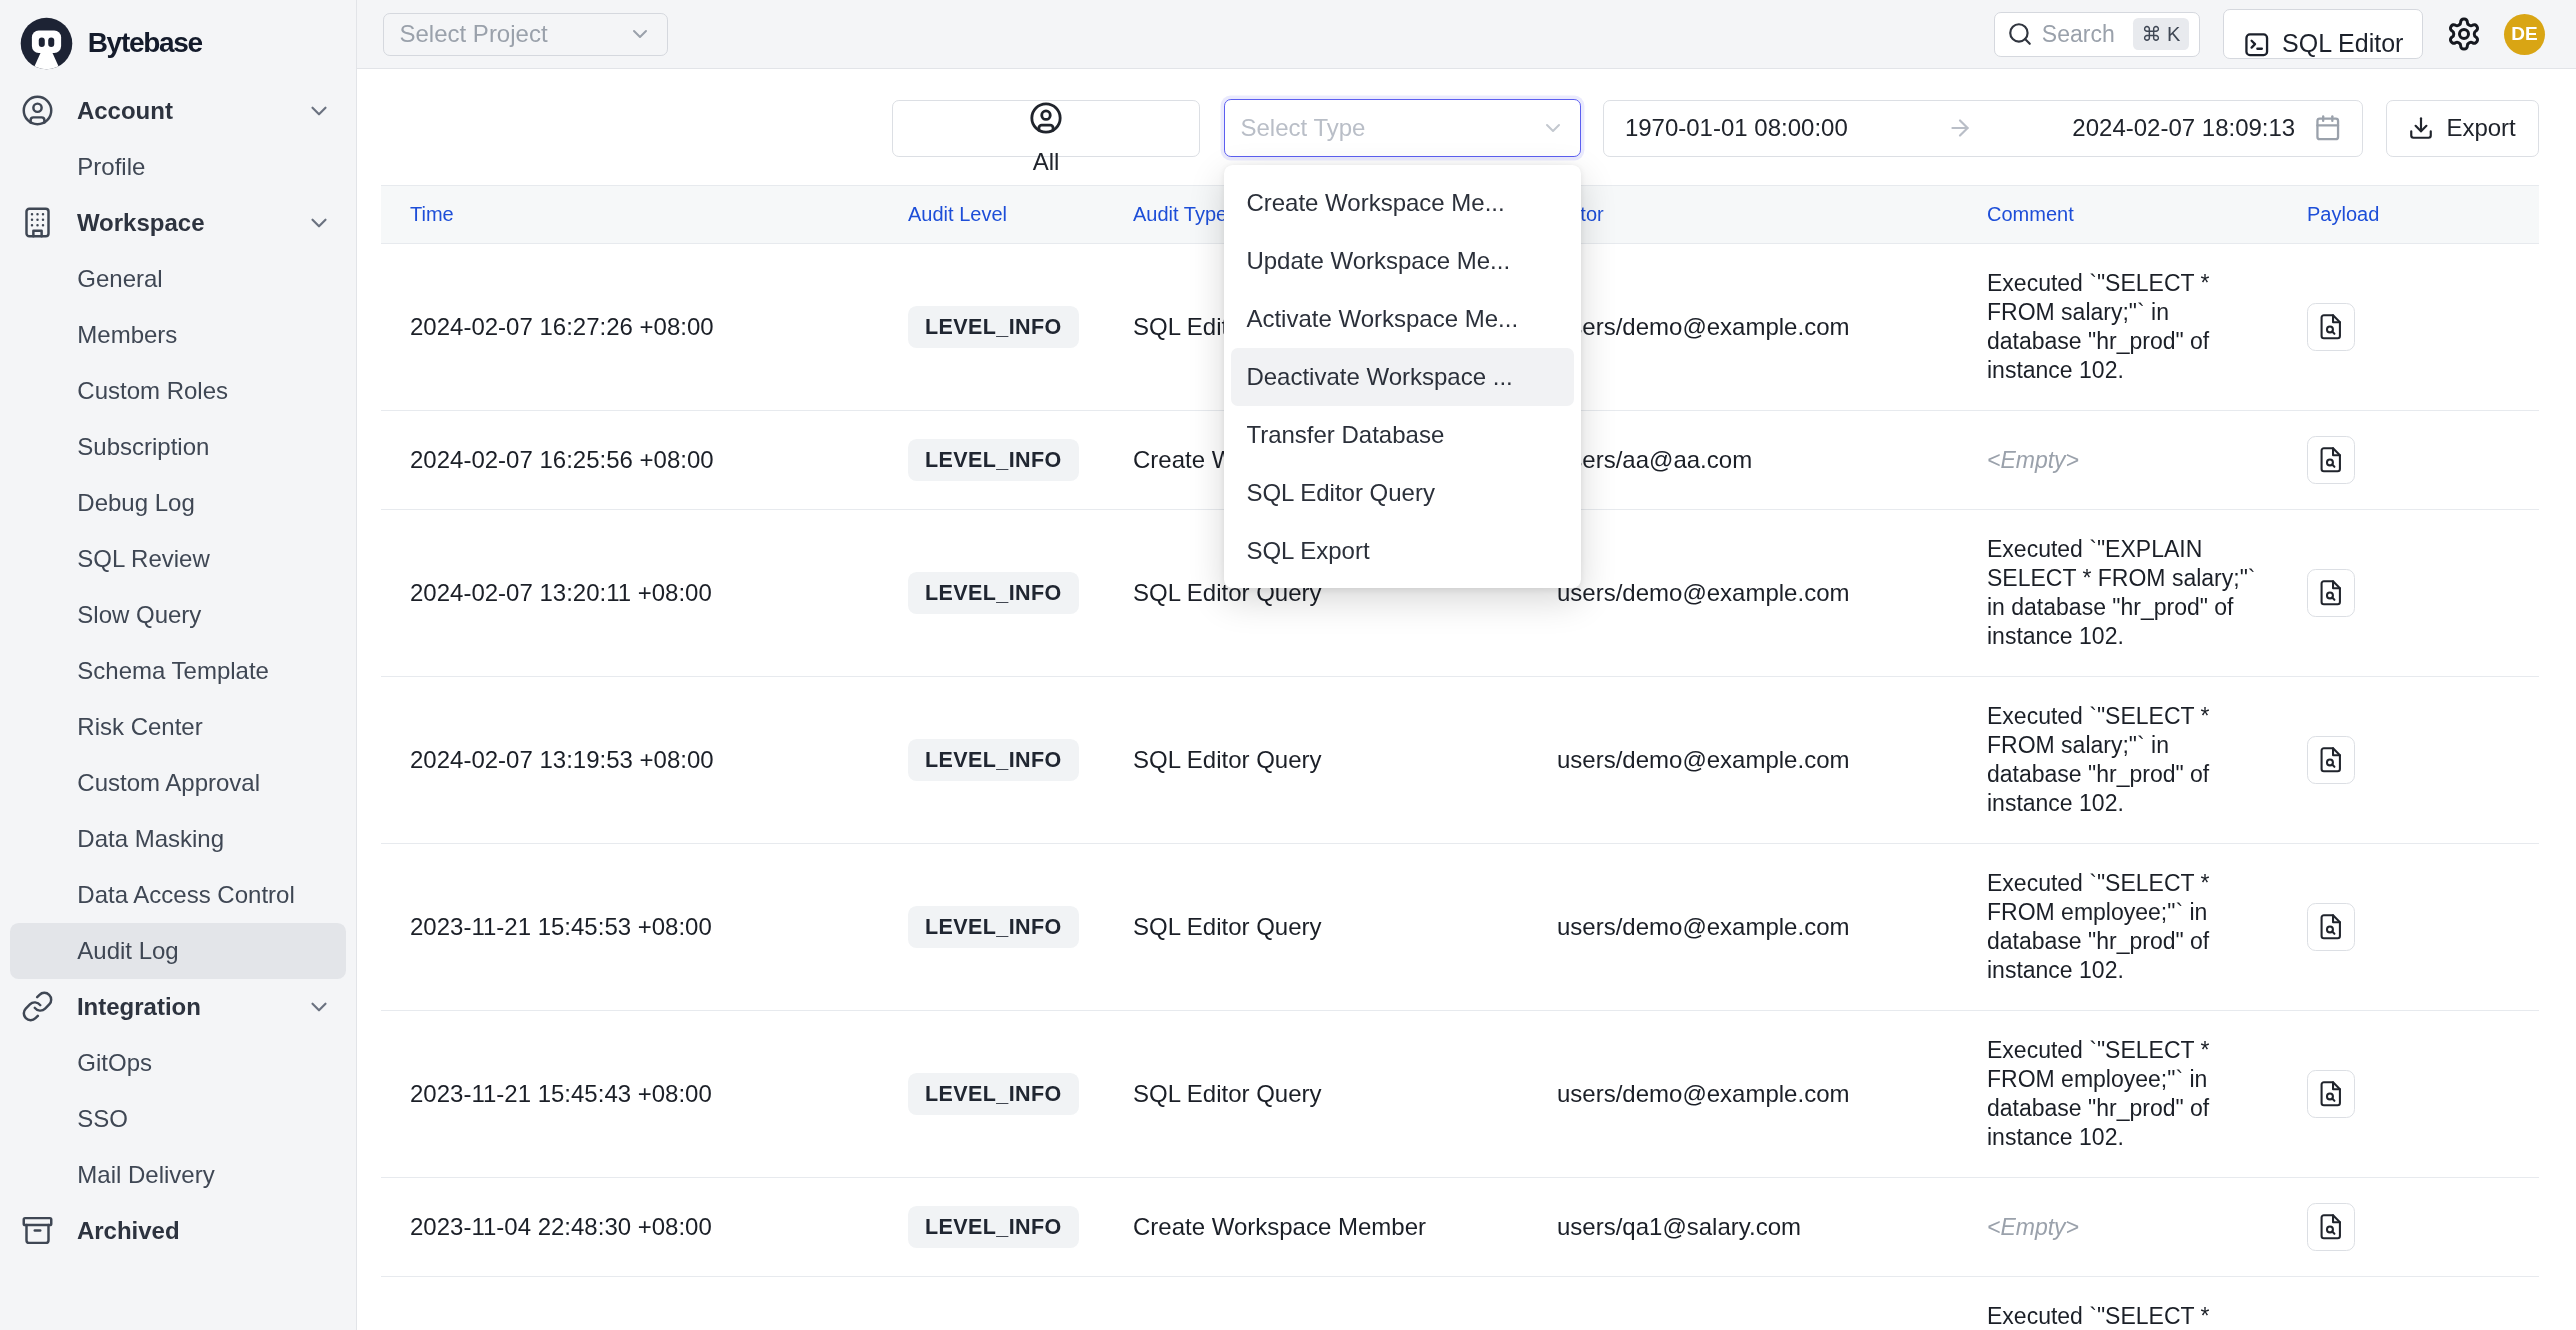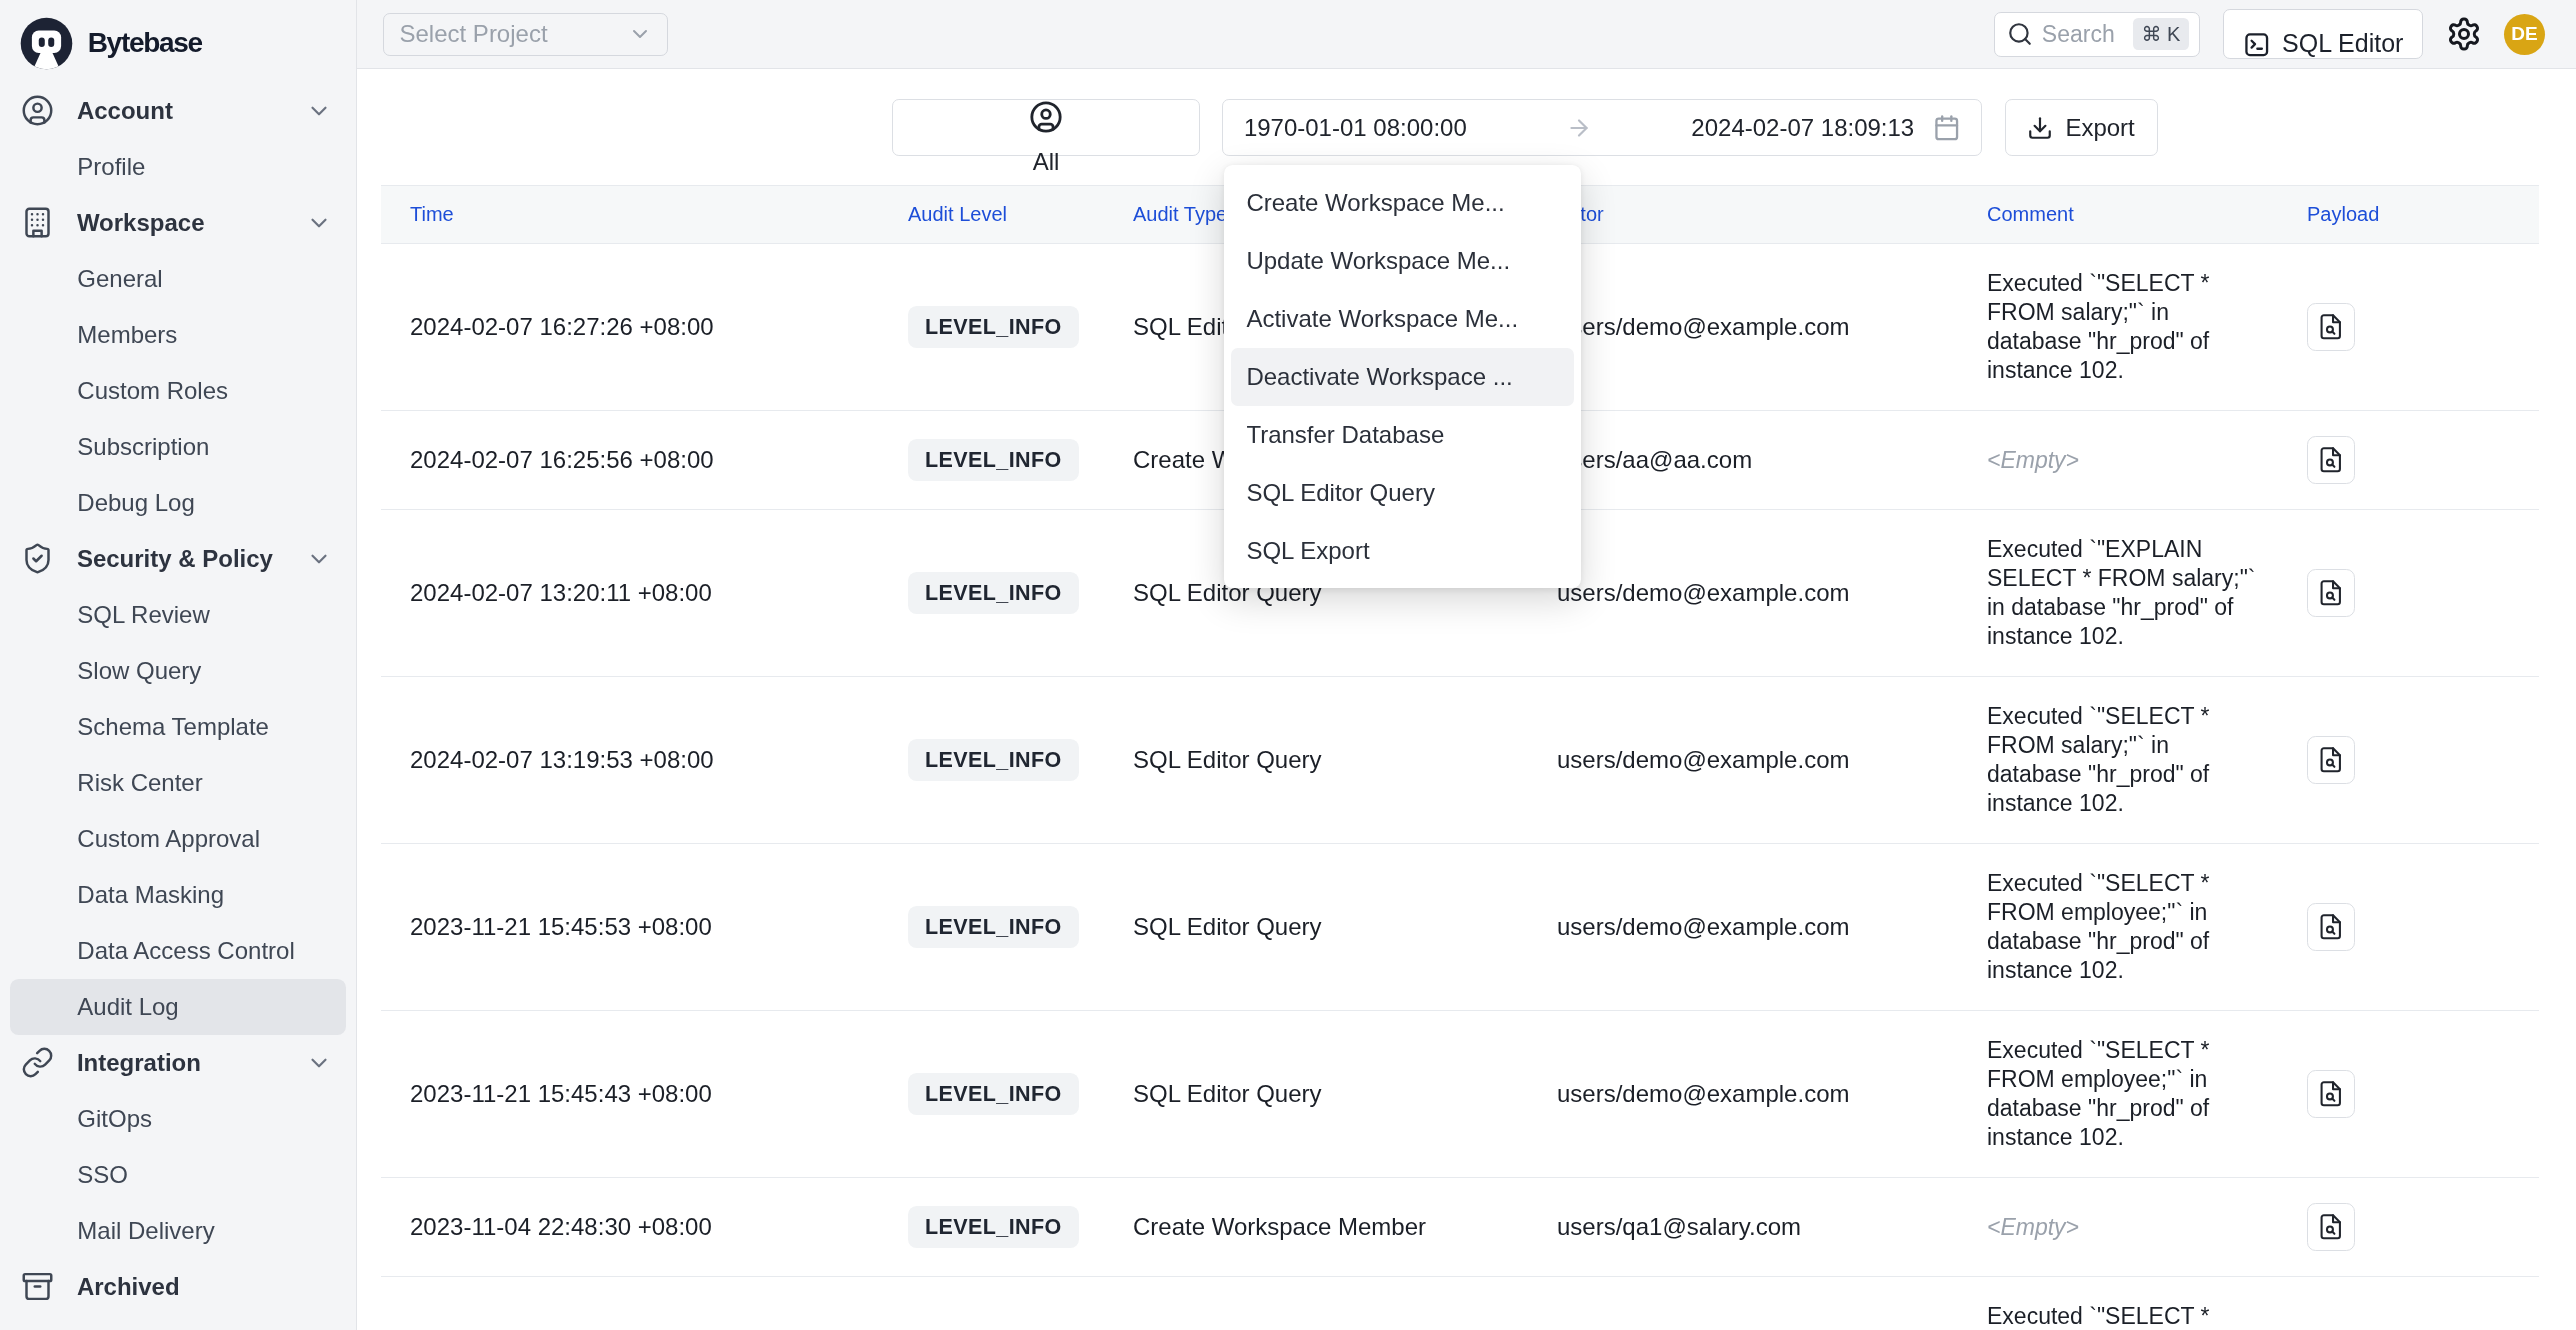--- a/index.html
+++ b/index.html
@@ -163,34 +163,20 @@
     <div class="nav-item sub">
         <span>Custom Roles</span>
       </div>
     <div class="nav-item sub">
         <span>Subscription</span>
       </div>
     <div class="nav-item sub">
         <span>Debug Log</span>
       </div>
 
-    <div class="nav-item top">
-      <span class="nicon">
-        <svg viewBox="0 0 24 24" width="33" height="33" fill="none" stroke="currentColor" stroke-width="1.8" stroke-linecap="round" stroke-linejoin="round">
-            <path d="M20 13c0 5-3.5 7.5-7.66 8.95a1 1 0 0 1-.67-.01C7.5 20.5 4 18 4 13V6a1 1 0 0 1 1-1c2 0 4.5-1.2 6.24-2.72a1.17 1.17 0 0 1 1.52 0C14.51 3.81 17 5 19 5a1 1 0 0 1 1 1z"></path>
-            <path d="m9 12 2 2 4-4"></path>
-          </svg>
-      </span>
-      <span>Security &amp; Policy</span>
-      <span class="chev">
-          <svg viewBox="0 0 24 24" width="26" height="26" fill="none" stroke="currentColor" stroke-width="2" stroke-linecap="round" stroke-linejoin="round">
-            <path d="m6 9 6 6 6-6"></path>
-          </svg>
-        </span>
-    </div>
     <div class="nav-item sub">
         <span>SQL Review</span>
       </div>
     <div class="nav-item sub">
         <span>Slow Query</span>
       </div>
     <div class="nav-item sub">
         <span>Schema Template</span>
       </div>
     <div class="nav-item sub">
@@ -298,20 +284,28 @@
           </svg>
         </span>
       <span class="lbl">All</span>
       <span class="chev-light">
           <svg viewBox="0 0 24 24" width="24" height="24" fill="none" stroke="currentColor" stroke-width="2" stroke-linecap="round" stroke-linejoin="round">
             <path d="m6 9 6 6 6-6"></path>
           </svg>
         </span>
     </div>
 
+    <div class="type-select">
+      <span class="ph">Select Type</span>
+      <span class="chev-light">
+          <svg viewBox="0 0 24 24" width="24" height="24" fill="none" stroke="currentColor" stroke-width="2" stroke-linecap="round" stroke-linejoin="round">
+            <path d="m6 9 6 6 6-6"></path>
+          </svg>
+        </span>
+    </div>
 
     <div class="date-range">
       <span>1970-01-01 08:00:00</span>
       <span class="arrow">
           <svg viewBox="0 0 24 24" fill="none" stroke="currentColor" stroke-width="2" stroke-linecap="round" stroke-linejoin="round">
             <path d="M5 12h14"></path>
             <path d="m12 5 7 7-7 7"></path>
           </svg>
         </span>
       <span>2024-02-07 18:09:13</span>

